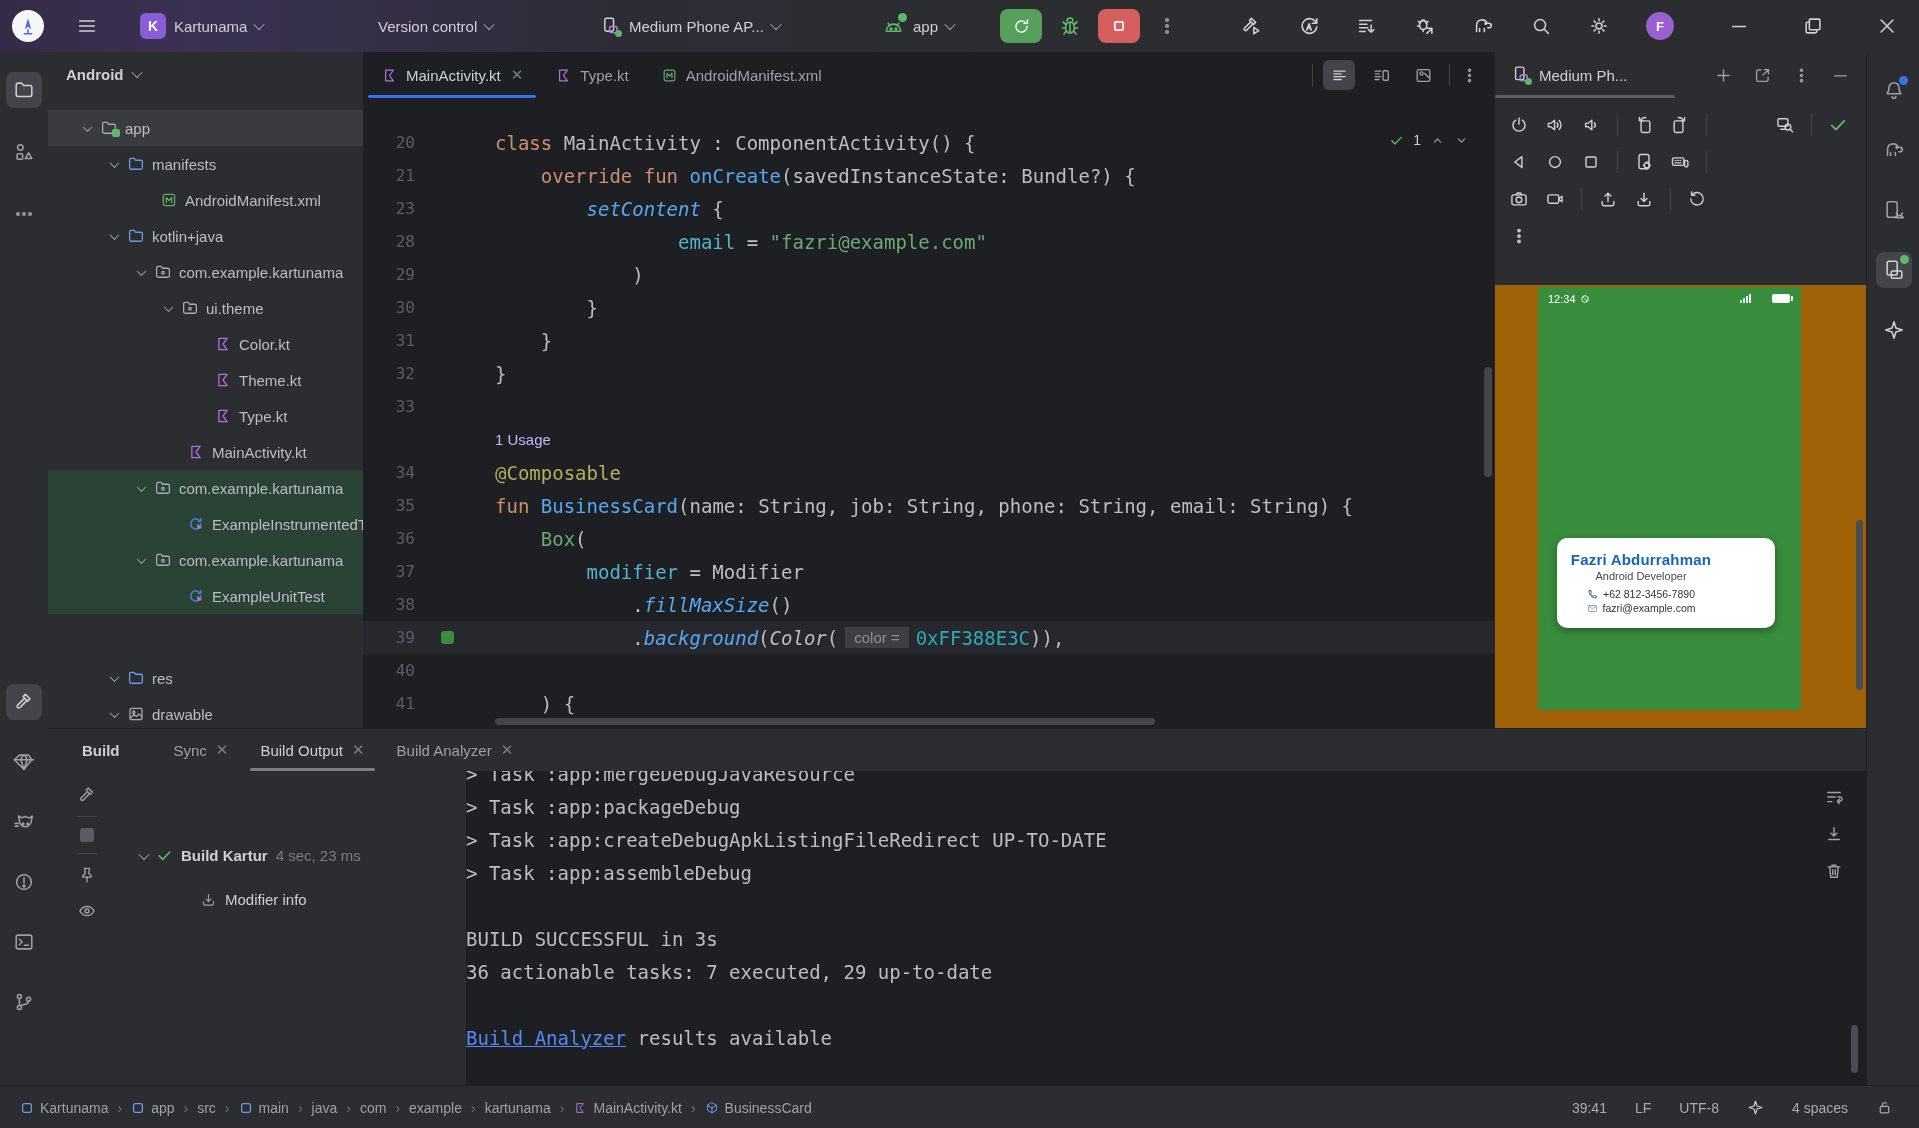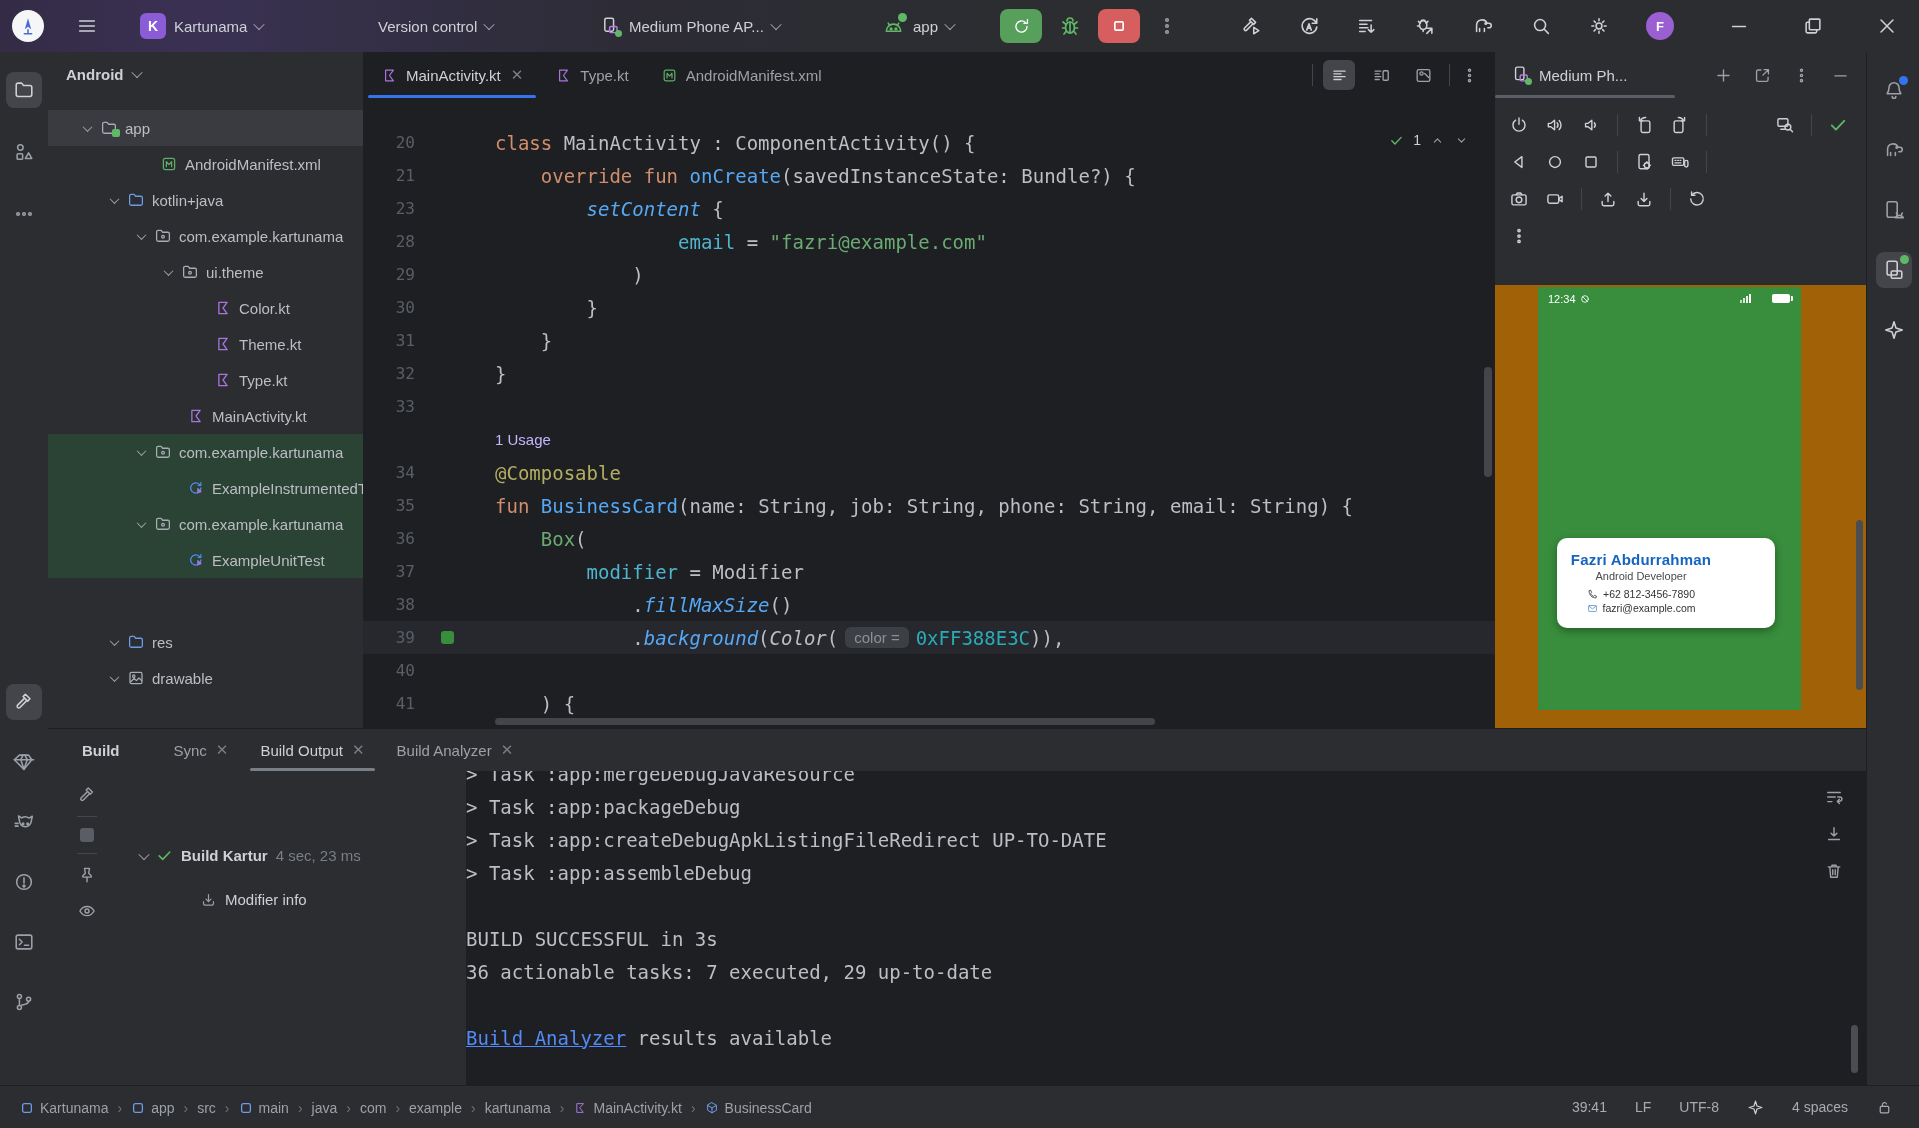--- a/index.html
+++ b/index.html
@@ -45,21 +45,21 @@
   .codewrap{position:absolute;left:0;right:0;top:46px;bottom:0;padding-top:28px;font-family:"DejaVu Sans Mono",monospace;font-size:19px;overflow:hidden}
   .cl{position:relative;height:33px;display:flex;align-items:center;white-space:pre}
   .cl.cur{background:#26282E}
   .cl .ln{width:52px;text-align:right;color:#5A5E66;font-size:16px;flex:none;font-family:"DejaVu Sans Mono",monospace}
   .cl .code{position:absolute;left:132px;top:0;height:33px;display:flex;align-items:center;white-space:pre}
   .cl .sw{position:absolute;left:78px;top:10px;width:13px;height:13px;border-radius:3px;background:#388E3C}
   .usagerow{height:33px;display:flex;align-items:center;padding-left:132px;color:#c4b5fd;font-size:15px;font-family:"Liberation Sans",sans-serif}
   .pl{color:#BCBEC4}.kw{color:#CF8E6D}.fn{color:#56A8F5}.fnit{color:#56A8F5;font-style:italic}
   .prop{color:#4FB4CE}.str{color:#6AAB73}.num{color:#2AACB8}.ann{color:#B3AE60}.obj{color:#C77DBB}
   .comp{color:#6AAB73}.clit{color:#BCBEC4;font-style:italic}
-  .hint{background:#3C3F44;color:#8C9097;border-radius:6px;padding:2px 9px;margin:0 7px;font-size:15px;font-family:"Liberation Sans",sans-serif;font-style:normal}
+  .hint{background:#3C3F44;color:#8C9097;border-radius:0;padding:2px 9px;margin:0 7px;font-size:15px;font-family:"Liberation Sans",sans-serif;font-style:normal}
   .insp{position:absolute;top:80px;right:26px;display:flex;align-items:center;gap:9px;font-size:14px;color:#CED0D6}
   .insp svg.ic{width:15px;height:15px}
   .hsb{position:absolute;left:132px;bottom:3px;width:660px;height:7px;border-radius:4px;background:#43454A}
   .vsb{position:absolute;right:3px;top:315px;width:8px;height:110px;border-radius:4px;background:#43454A}
   
   .rundev{position:absolute;left:1495px;top:52px;width:371px;height:676px;background:#2B2D30;overflow:hidden}
   .rdhead{position:relative;height:46px;display:flex;align-items:center;padding-left:16px;gap:8px;color:#CED0D6;font-size:15px}
   .rdhead .hicons{position:absolute;right:16px;display:flex;gap:20px;align-items:center;color:#9DA0A8}
   .rdhead svg.ic{width:19px;height:19px}
   .hscrollhint{position:absolute;left:0;top:43px;width:180px;height:3px;border-radius:2px;background:#5A5E66}
@@ -97,21 +97,21 @@
   .bline a{color:#548AF7;text-decoration:underline}
   .bconicons{position:absolute;right:22px;top:58px;display:flex;flex-direction:column;gap:17px;color:#9DA0A8}
   .bconicons svg.ic{width:20px;height:20px}
   .bconscroll{position:absolute;right:8px;top:296px;width:7px;height:48px;border-radius:4px;background:#4B4D52}
   
   .statusbar{position:absolute;left:0;top:1085px;width:1919px;height:43px;background:#2B2D30;border-top:1px solid #1E1F22;display:flex;align-items:center;font-size:14px;color:#9DA0A8}
   .crumbs{display:flex;align-items:center;gap:9px;padding-left:20px;white-space:nowrap}
   .crumb{display:flex;align-items:center;gap:6px}
   .crumb svg.ic{width:14px;height:14px}
   .bsep{color:#6F737A;font-size:14px}
-  .sright{position:absolute;right:26px;display:flex;gap:28px;color:#A8ABB2}
+  .sright{position:absolute;right:26px;display:flex;align-items:center;gap:28px;color:#A8ABB2}
   .sright svg.ic{width:17px;height:17px}
 </style>
 </head>
 <body>
 
 <svg width="0" height="0" style="position:absolute">
 <defs>
 <symbol id="i-compass" viewBox="0 0 24 24">
         <path d="M12 3.5l3.5 12-3.5-2.6-3.5 2.6z" fill="#4D6BD8" stroke="none"></path>
         <path d="M12 16v4.5M8 20.5h8" stroke="#4D6BD8"></path>
@@ -567,20 +567,29 @@
   <div>
       <div class="trow sel" style="padding-left: 36px;">
         <span class="chev"></span>
         <span style="position:relative;display:flex">
           <svg class="ic ic-plain">
             <use href="#i-folder"></use>
           </svg>
           <span class="greendot" style="width:8px;height:8px;border-radius:2px;right:-2px;bottom:0"></span>
         </span>
         <span>app</span>
+      </div>
+      <div class="trow" style="padding-left: 63px;">
+        <span class="chev"></span>
+        <span style="position:relative;display:flex">
+          <svg class="ic ic-folderb">
+            <use href="#i-folder"></use>
+          </svg>
+        </span>
+        <span>manifests</span>
       </div>
       <div class="trow" style="padding-left: 90px;">
         <span class="chevnone"></span>
         <span style="position:relative;display:flex">
           <svg class="ic ic-manifest">
             <use href="#i-mfile"></use>
           </svg>
         </span>
         <span>AndroidManifest.xml</span>
       </div>

